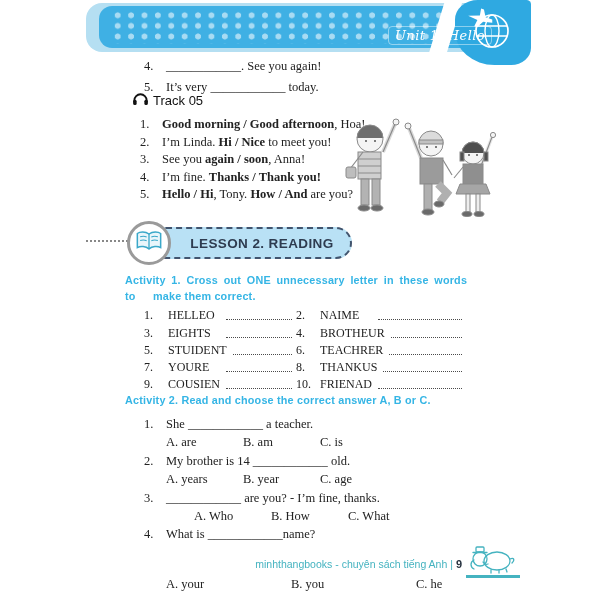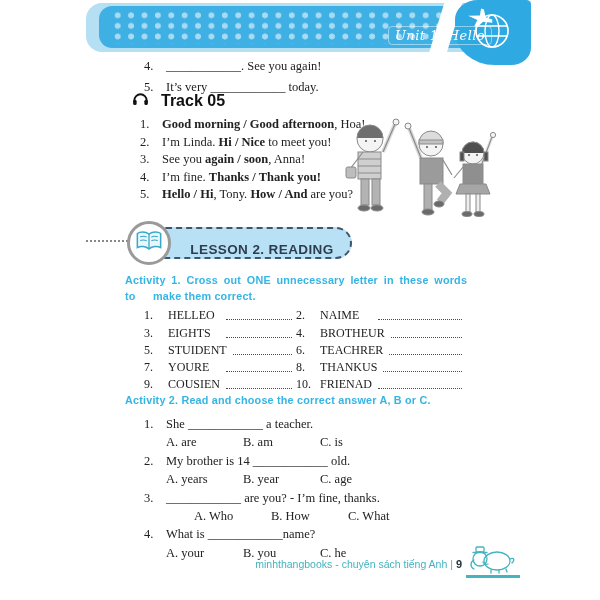--- a/index.html
+++ b/index.html
@@ -25,37 +25,37 @@
 
   
   .serif-row{position:absolute;display:flex;font-size:12.5px;line-height:16px;}
   .num{width:22px;flex:0 0 22px;}
   .activity-title{position:absolute;font-family:"Liberation Sans","DejaVu Sans",sans-serif;
                   font-weight:700;font-size:10.8px;color:#35b5e5;letter-spacing:.2px;line-height:16px;}
   .bold{font-weight:bold;}
 
   
   .act4-head{position:absolute;left:125px;top:91px;display:flex;align-items:center;}
-  .track{font-family:"Liberation Sans","DejaVu Sans",sans-serif;font-weight:700;
-         font-size:16px;color:#111;margin-left:12px;}
+  .track{font-family:"Liberation Sans","DejaVu Sans",sans-serif;font-weight:400;
+         font-size:13px;color:#111;margin-left:4px;}
   .hp{margin-left:7px;}
   .act4-list{position:absolute;left:140px;top:116px;width:230px;}
   .act4-list .serif-row{position:static;height:17.5px;}
 
   
   .kids{position:absolute;left:343px;top:112px;}
 
   
   .lead-dots{position:absolute;left:86px;top:240px;width:42px;border-top:2px dotted #888;}
   .lesson-circle{position:absolute;left:127px;top:221px;width:44px;height:44px;border-radius:50%;
                  background:#fff;border:3px solid #9a9a9a;box-sizing:border-box;
                  display:flex;align-items:center;justify-content:center;}
   .lesson-pill{position:absolute;left:150px;top:227px;width:202px;height:32px;background:#b9e1f5;
                border:2px dashed #41546e;border-radius:16px;box-sizing:border-box;
-               display:flex;align-items:flex-end;justify-content:center;padding-left:22px;}
+               display:flex;align-items:center;justify-content:center;padding-left:22px;}
   .lesson-pill span{font-family:"Liberation Sans","DejaVu Sans",sans-serif;font-weight:700;
                     font-size:13.5px;color:#2e3c50;letter-spacing:.4px;}
 
   
   .a1-line1{left:125px;top:272px;width:356px;word-spacing:2.5px;}
   .a1-line2{left:153px;top:288px;}
   .word-grid{position:absolute;left:144px;top:306px;width:322px;display:grid;
              grid-template-columns:152px 170px;grid-auto-rows:17.3px;}
   .word-cell{display:flex;align-items:flex-end;font-size:12px;line-height:15px;}
   .word-cell .num{flex:0 0 24px;width:24px;}
@@ -293,21 +293,21 @@
   <div class="opts" style="top:509px;margin-left:28px;">
     <span>A. Who</span>
     <span>B. How</span>
     <span>C. What</span>
   </div>
 
   <div class="serif-row" style="left:144px;top:526px;">
     <span class="num">4.</span>
     <span>What is ____________name?</span>
   </div>
-  <div class="opts" style="top:546px;">
+  <div class="opts" style="top:577px;gap:48px;">
     <span>A. your</span>
     <span>B. you</span>
     <span>C. he</span>
   </div>
 
   <div class="footer">
     <span>minhthangbooks - chuyên sách tiếng Anh</span>
     <span>|</span>
     <span class="pg">9</span>
   </div>

